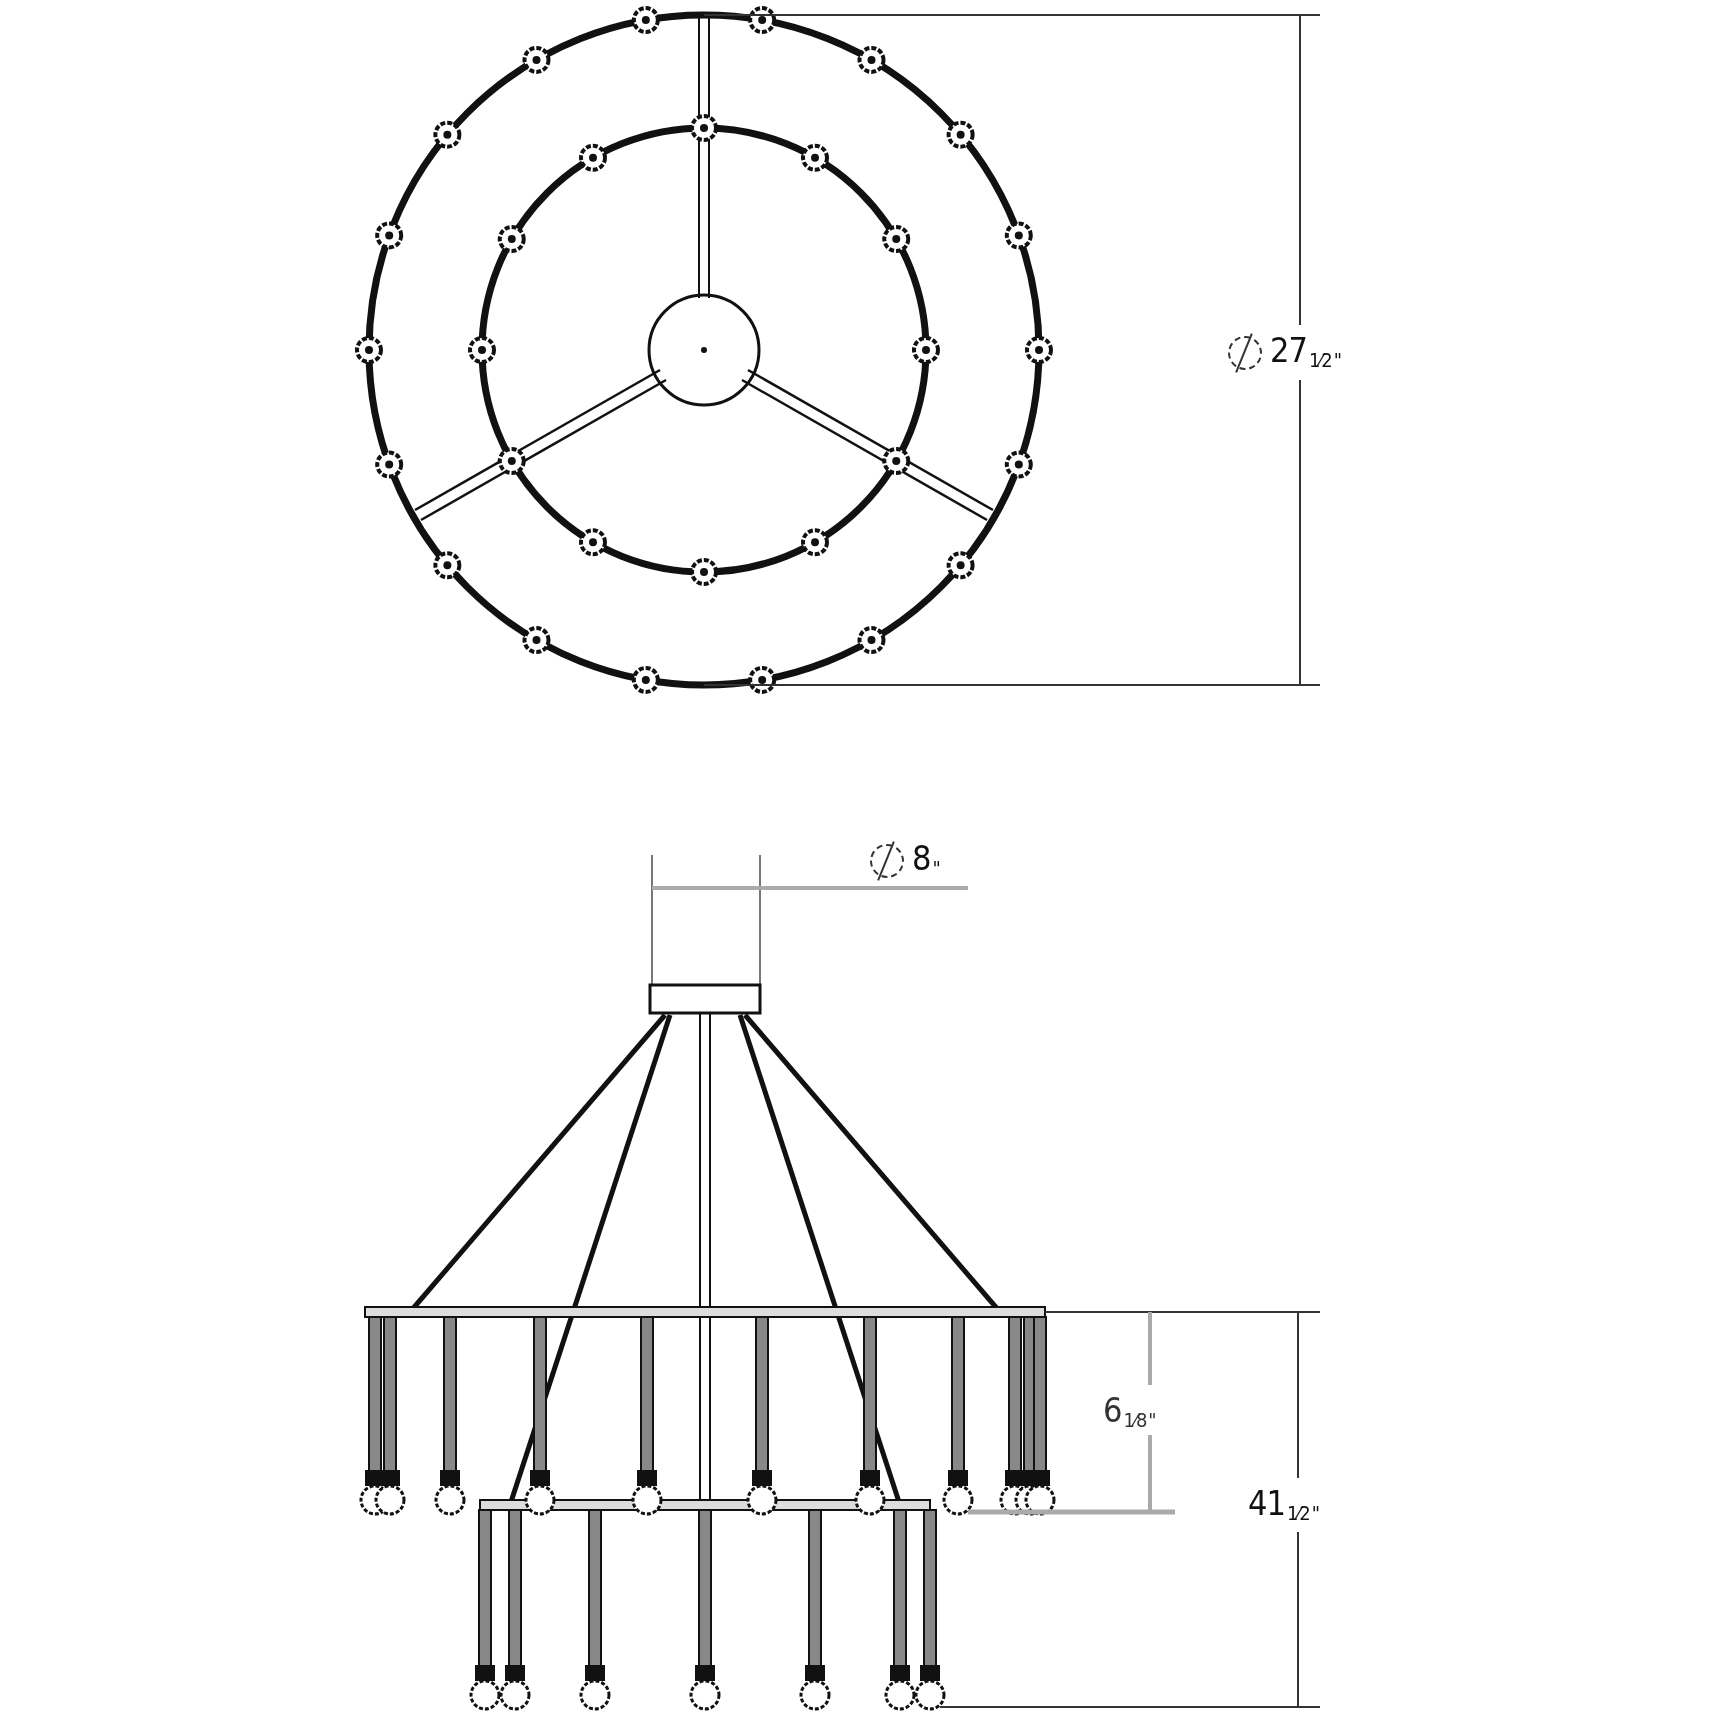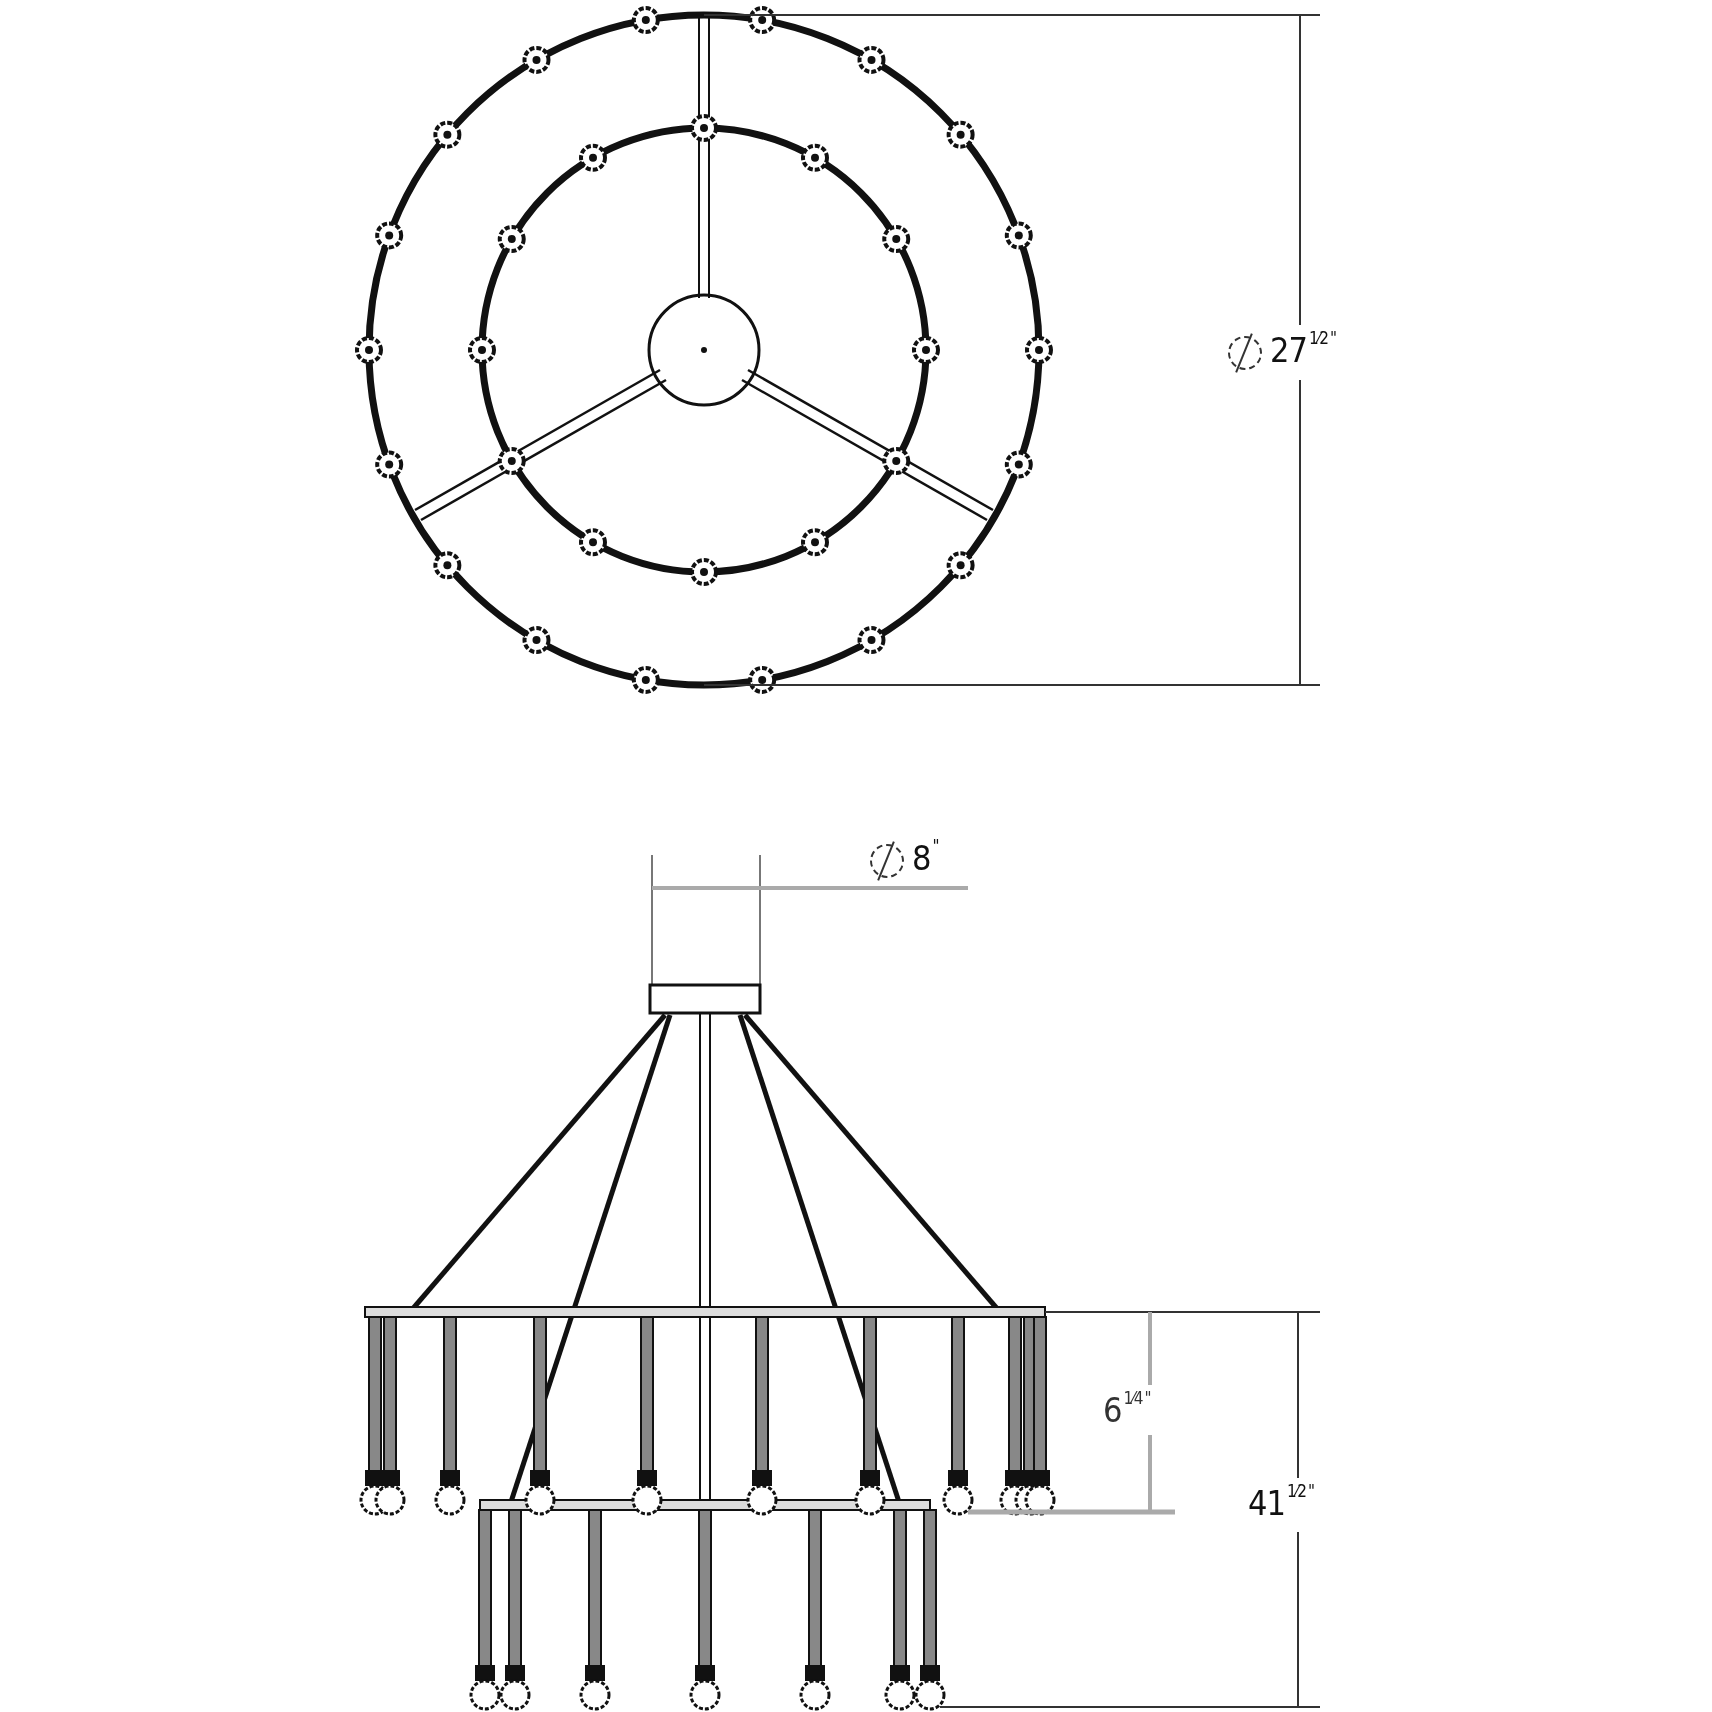--- a/index.html
+++ b/index.html
@@ -1,20 +1,20 @@
 <!DOCTYPE html>
 <html><head>
 <meta charset="utf-8">
 <style>
   html, body { margin: 0; padding: 0; background: #ffffff; }
   body { width: 1712px; height: 1712px; position: relative; overflow: hidden; font-family: "DejaVu Sans", sans-serif; }
   svg { position: absolute; left: 0; top: 0; }
   .dim-label { position: absolute; font-family: "DejaVu Sans Condensed", "DejaVu Sans", sans-serif; font-size: 34px; color: #111; white-space: nowrap; letter-spacing: -1px; }
   .dim-label.grey { color: #333; }
-  .frac { font-size: 17px; display: inline-block; vertical-align: top; margin-left: 2px; line-height: 1; }
+  .frac { font-size: 20px; display: inline-block; vertical-align: top; margin-left: 2px; line-height: 1; margin-top: 20px; }
   .diam { display: inline-block; width: 30px; height: 30px; border: 2px dashed #333; border-radius: 50%; position: relative; vertical-align: middle; margin-right: 8px; }
   .diam::after { content: ""; position: absolute; left: 13px; top: -6px; width: 2px; height: 42px; background: #333; transform: rotate(22deg); }
 </style>
 </head>
 <body>
 
 <svg width="1712" height="1712" viewBox="0 0 1712 1712">
 
   <g>
 
@@ -217,18 +217,18 @@
 
 <div class="dim-label" style="left:1228px; top:330px;">
   <span class="diam"></span><span>27</span><span class="frac">1⁄2</span><span class="frac">"</span>
 </div>
 
 <div class="dim-label" style="left:870px; top:838px;">
   <span class="diam"></span><span>8</span><span class="frac">"</span>
 </div>
 
 <div class="dim-label grey" style="left:1103px; top:1390px;">
-  <span>6</span><span class="frac">1⁄4</span><span class="frac">"</span>
+  <span>6</span><span class="frac">1⁄8</span><span class="frac">"</span>
 </div>
 
 <div class="dim-label" style="left:1248px; top:1483px;">
   <span>41</span><span class="frac">1⁄2</span><span class="frac">"</span>
 </div>
 
 </body></html>

